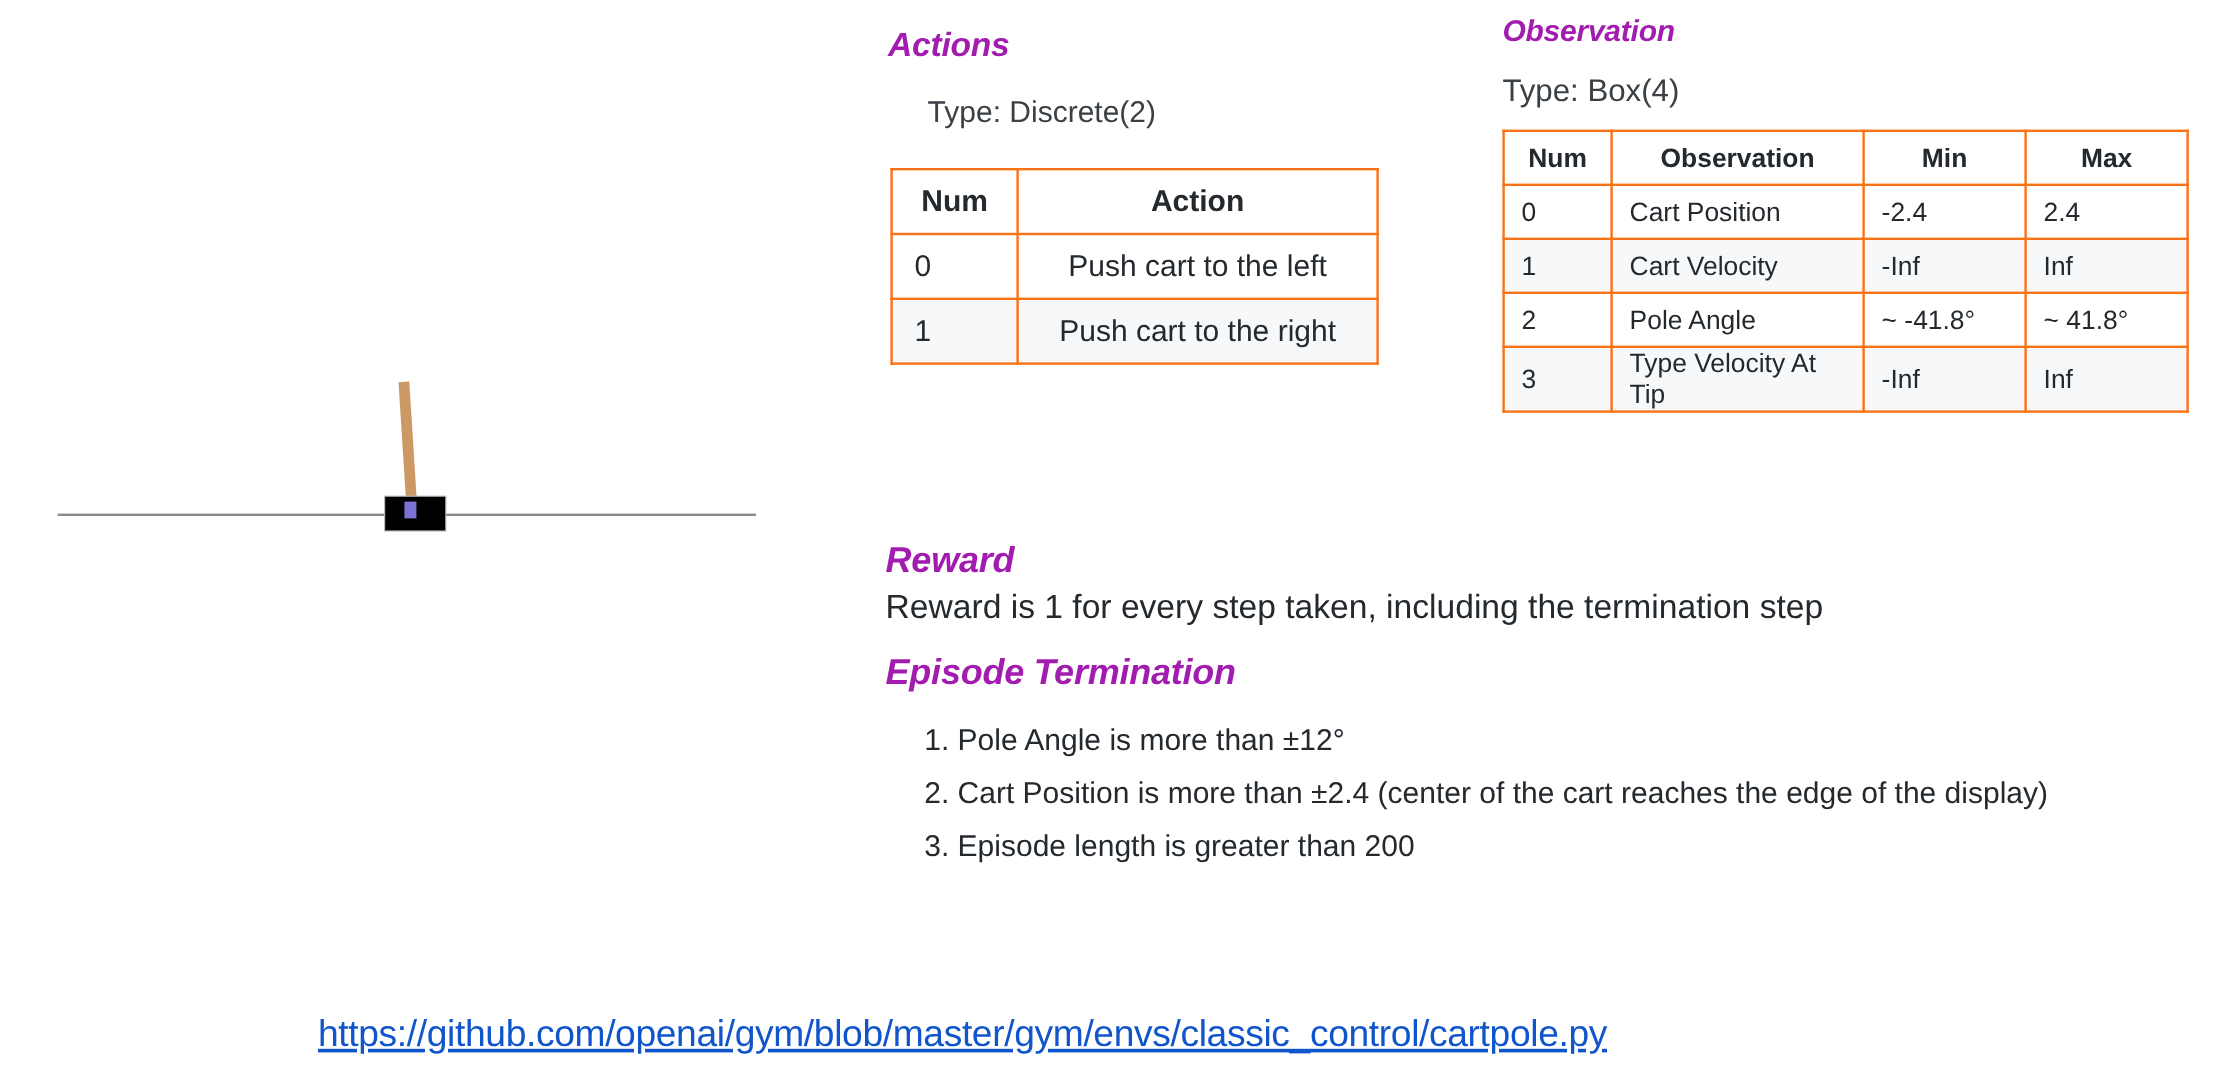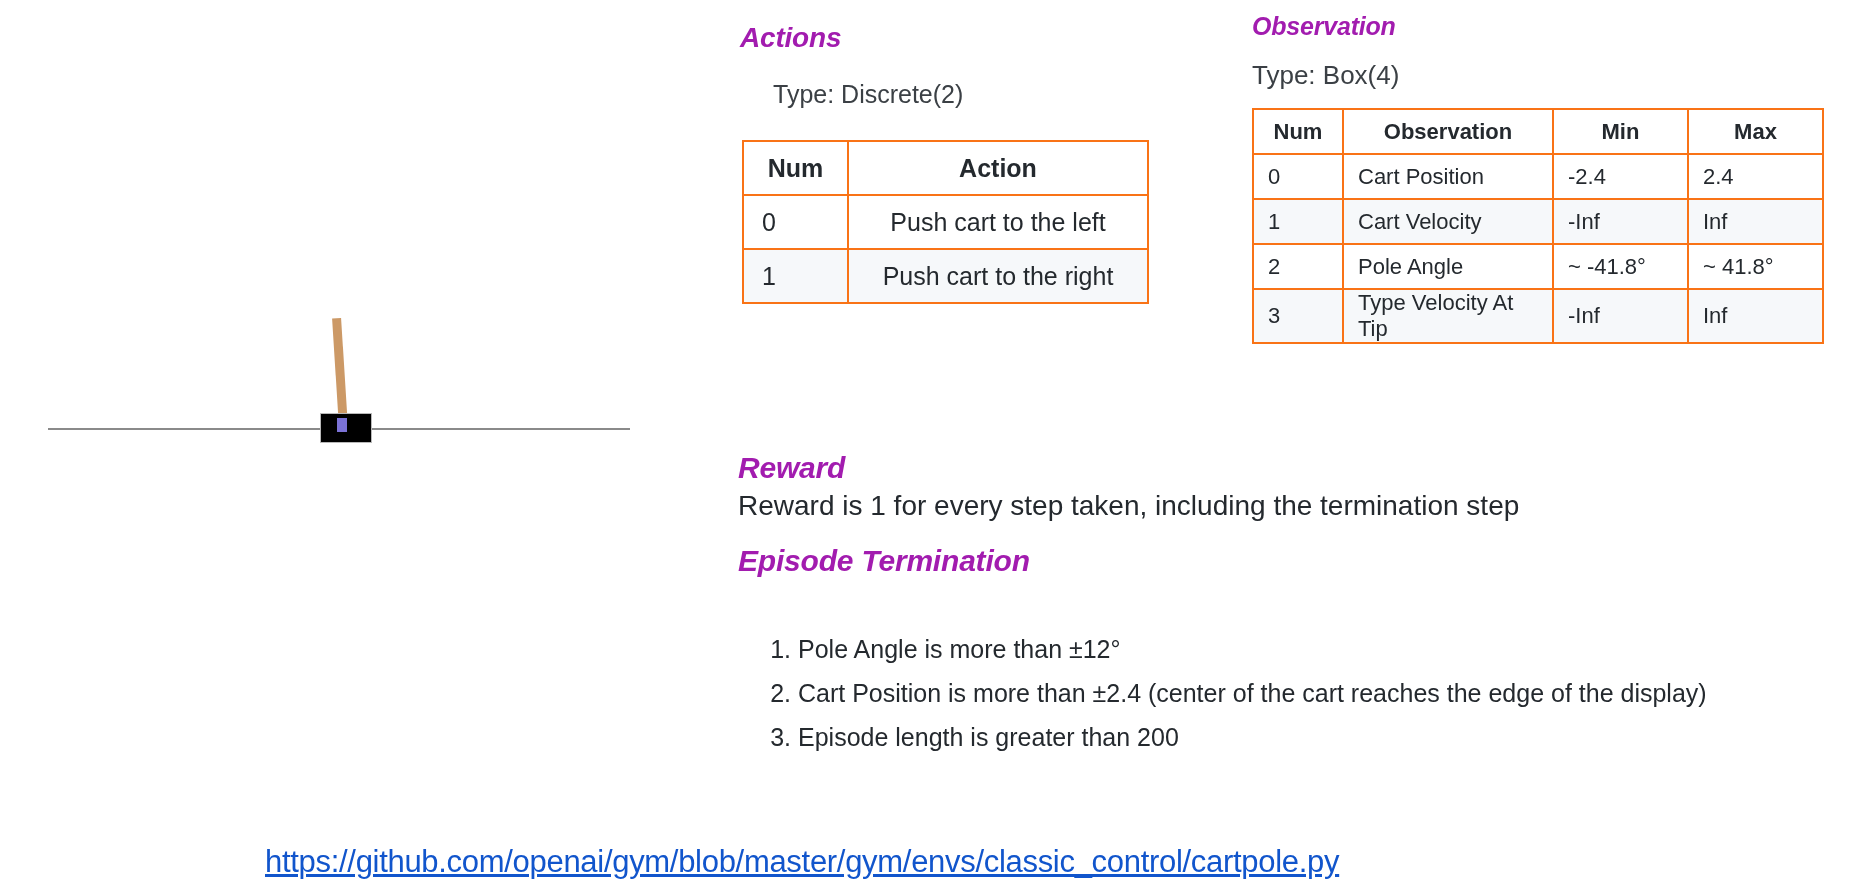--- a/index.html
+++ b/index.html
@@ -89,21 +89,21 @@
     top: 490px;
     font-size: 28px;
     color: #24292e;
     white-space: nowrap;
   }
   #termination-heading { left: 738px; top: 544px; font-size: 30px; }
 
   #termination-list {
     position: absolute;
     left: 760px;
-    top: 634px;
+    top: 602px;
     margin: 0;
     padding: 0 0 0 38px;
     font-size: 25px;
     color: #24292e;
     list-style-position: outside;
   }
   #termination-list li {
     margin: 0 0 14px 0;
     white-space: nowrap;
     line-height: 1.2;

